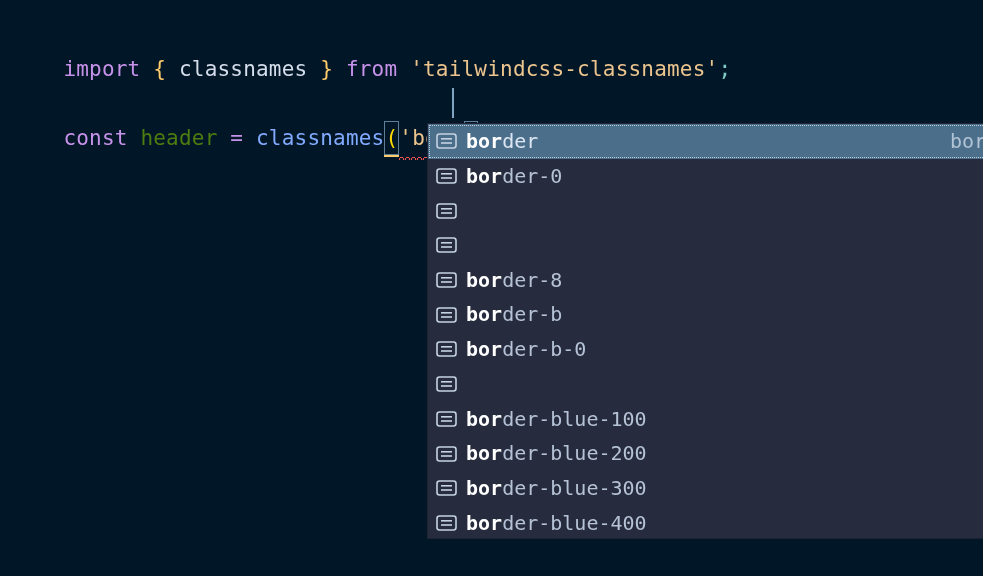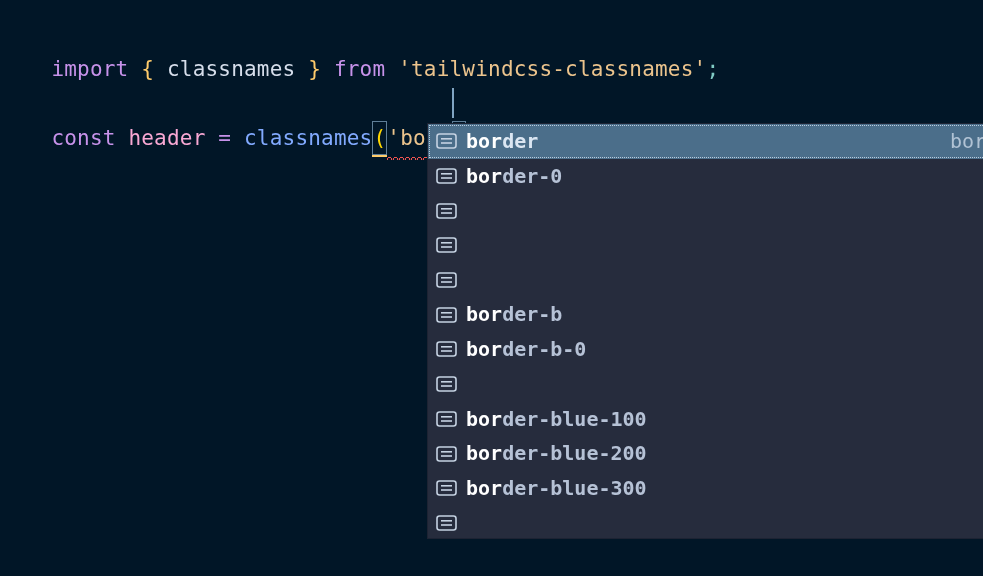--- a/index.html
+++ b/index.html
@@ -18,35 +18,35 @@
 
   
   #editor {
     position: absolute;
     inset: 0;
     background: #011627;
   }
 
   .code-line {
     position: absolute;
-    left: 0;
+    left: 12px;
     white-space: pre;
     font-size: 21px;
     line-height: 34px;
     letter-spacing: 0.2px;
   }
 
   #line-1 { top: 18px; }
   #line-3 { top: 87px; }
 
   
   .tok-keyword   { color: #c792ea; }
   .tok-brace     { color: #ffcb6b; }
   .tok-plain     { color: #d6deeb; }
-  .tok-var       { color: #f9a8d4; }
+  .tok-var       { color: #4d7c0f; }
   .tok-func      { color: #82aaff; }
   .tok-string    { color: #ecc48d; }
   .tok-quote     { color: #80cbc4; }
   .tok-operator  { color: #c792ea; }
   .tok-paren     { color: #ffd700; }
 
   
   .bracket-match {
     position: relative;
     display: inline-block;
@@ -136,21 +136,21 @@
     flex: 0 1 auto;
     overflow: hidden;
     text-overflow: clip;
   }
   .label .match {
     color: #ffffff;
     font-weight: bold;
   }
   .label .rest {
     color: #b6c2d6;
-    font-weight: bold;
+    font-weight: normal;
   }
   .suggest-row.selected .label .match { color: #ffffff; }
   .suggest-row.selected .label .rest  { color: #dbe6f2; }
 
   .detail {
     margin-left: auto;
     padding-left: 24px;
     color: #c3d2e2;
     font-size: 20px;
     opacity: 0.85;
@@ -215,20 +215,21 @@
           </span>
         </li>
         <li class="suggest-row">
           <span class="kind-icon">
             <svg width="21" height="16" viewBox="0 0 21 16" aria-hidden="true">
               <rect x="1" y="1" width="19" height="14" rx="2.5" ry="2.5" fill="none" stroke="#c5d2e2" stroke-width="1.6"></rect>
               <rect x="5" y="5" width="11" height="1.6" fill="#c5d2e2"></rect>
               <rect x="5" y="9.2" width="11" height="1.6" fill="#c5d2e2"></rect>
             </svg>
           </span>
+          <span class="label"><span class="match">bor</span><span class="rest">der-8</span></span>
         </li>
         <li class="suggest-row">
           <span class="kind-icon">
             <svg width="21" height="16" viewBox="0 0 21 16" aria-hidden="true">
               <rect x="1" y="1" width="19" height="14" rx="2.5" ry="2.5" fill="none" stroke="#c5d2e2" stroke-width="1.6"></rect>
               <rect x="5" y="5" width="11" height="1.6" fill="#c5d2e2"></rect>
               <rect x="5" y="9.2" width="11" height="1.6" fill="#c5d2e2"></rect>
             </svg>
           </span>
           <span class="label"><span class="match">bor</span><span class="rest">der-b</span></span>
@@ -283,17 +284,18 @@
           <span class="label"><span class="match">bor</span><span class="rest">der-blue-300</span></span>
         </li>
         <li class="suggest-row">
           <span class="kind-icon">
             <svg width="21" height="16" viewBox="0 0 21 16" aria-hidden="true">
               <rect x="1" y="1" width="19" height="14" rx="2.5" ry="2.5" fill="none" stroke="#c5d2e2" stroke-width="1.6"></rect>
               <rect x="5" y="5" width="11" height="1.6" fill="#c5d2e2"></rect>
               <rect x="5" y="9.2" width="11" height="1.6" fill="#c5d2e2"></rect>
             </svg>
           </span>
+          <span class="label"><span class="match">bor</span><span class="rest">der-blue-400</span></span>
         </li>
       </ul>
   </div>
 
 </div>
 
 </body></html>

